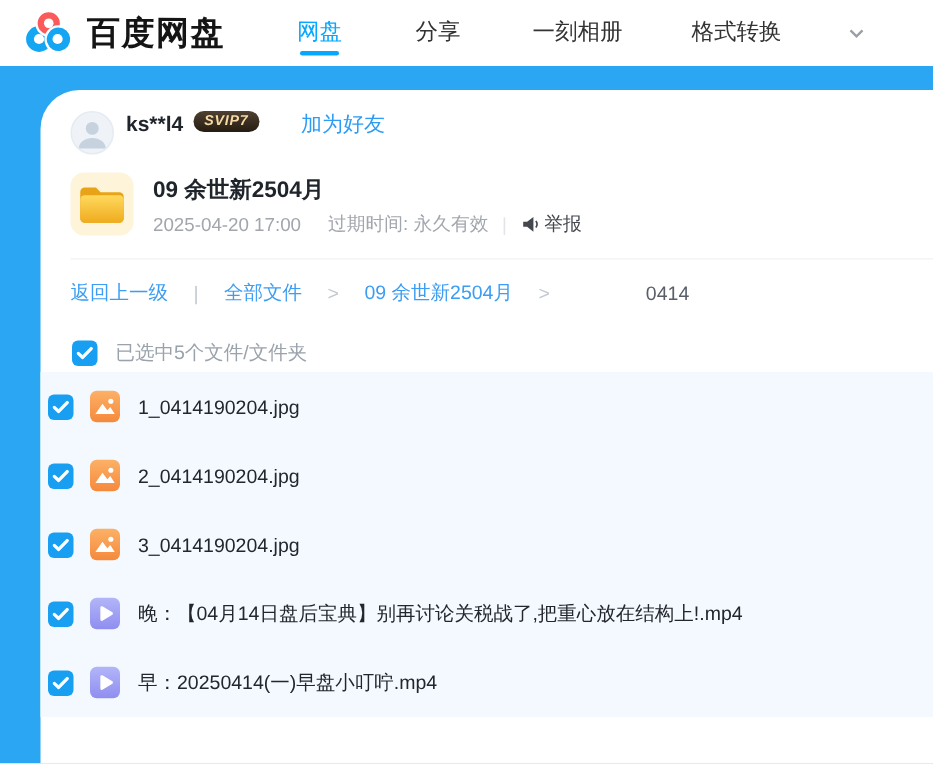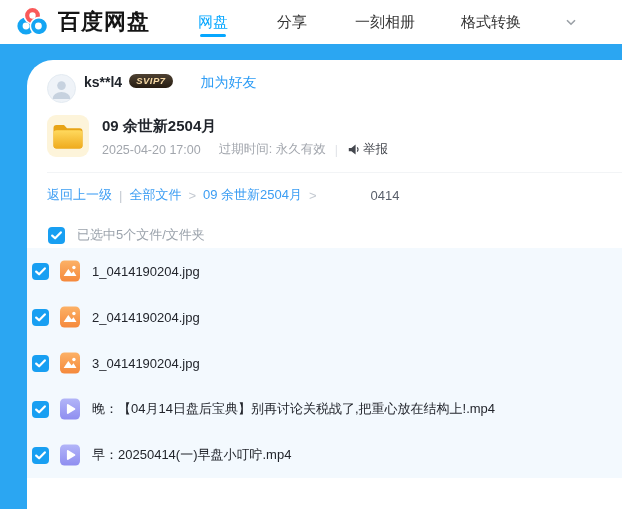--- a/index.html
+++ b/index.html
@@ -34,21 +34,21 @@
   .share-row{position:absolute;top:55px;left:20px;display:flex;}
   .folder-tile{width:42px;height:42px;border-radius:9px;background:#fdf4da;display:flex;align-items:center;justify-content:center;flex:0 0 auto;}
   .share-texts{margin-left:13px;padding-top:2px;}
   .share-title{font-size:15px;font-weight:700;color:#20242b;}
   .share-meta{margin-top:5px;font-size:12.5px;color:#a2a6ad;display:flex;align-items:center;}
   .share-meta .expire{margin-left:18px;}
   .meta-divider{margin:0 9px;color:#e1e4e8;}
   .report{display:inline-flex;align-items:center;gap:3px;color:#44474e;cursor:pointer;}
   .section-divider{position:absolute;top:112px;left:20px;right:0;height:1px;background:#f2f4f6;}
   
-  .breadcrumb{position:absolute;top:126px;left:20px;height:18px;display:flex;align-items:center;gap:7px;font-size:13px;}
+  .breadcrumb{position:absolute;top:126px;left:20px;height:18px;display:flex;align-items:center;gap:17px;font-size:13px;}
   .crumb-link{color:#3b9df3;cursor:pointer;white-space:nowrap;}
   .crumb-sep{color:#c3c9d1;}
   .crumb-current{color:#595f6a;padding-left:47px;}
   
   .select-row{position:absolute;top:163px;left:21px;height:24px;display:flex;align-items:center;}
   .checkbox{width:17px;height:17px;border-radius:4px;background:#189ff2;display:flex;align-items:center;justify-content:center;cursor:pointer;flex:0 0 auto;}
   .select-label{margin-left:12px;font-size:13px;color:#9aa2ab;}
   
   .file-list{position:absolute;top:188px;left:0;width:595px;height:230px;background:#f3f9fe;}
   .file-row{height:46px;display:flex;align-items:center;padding-left:5px;cursor:pointer;}

